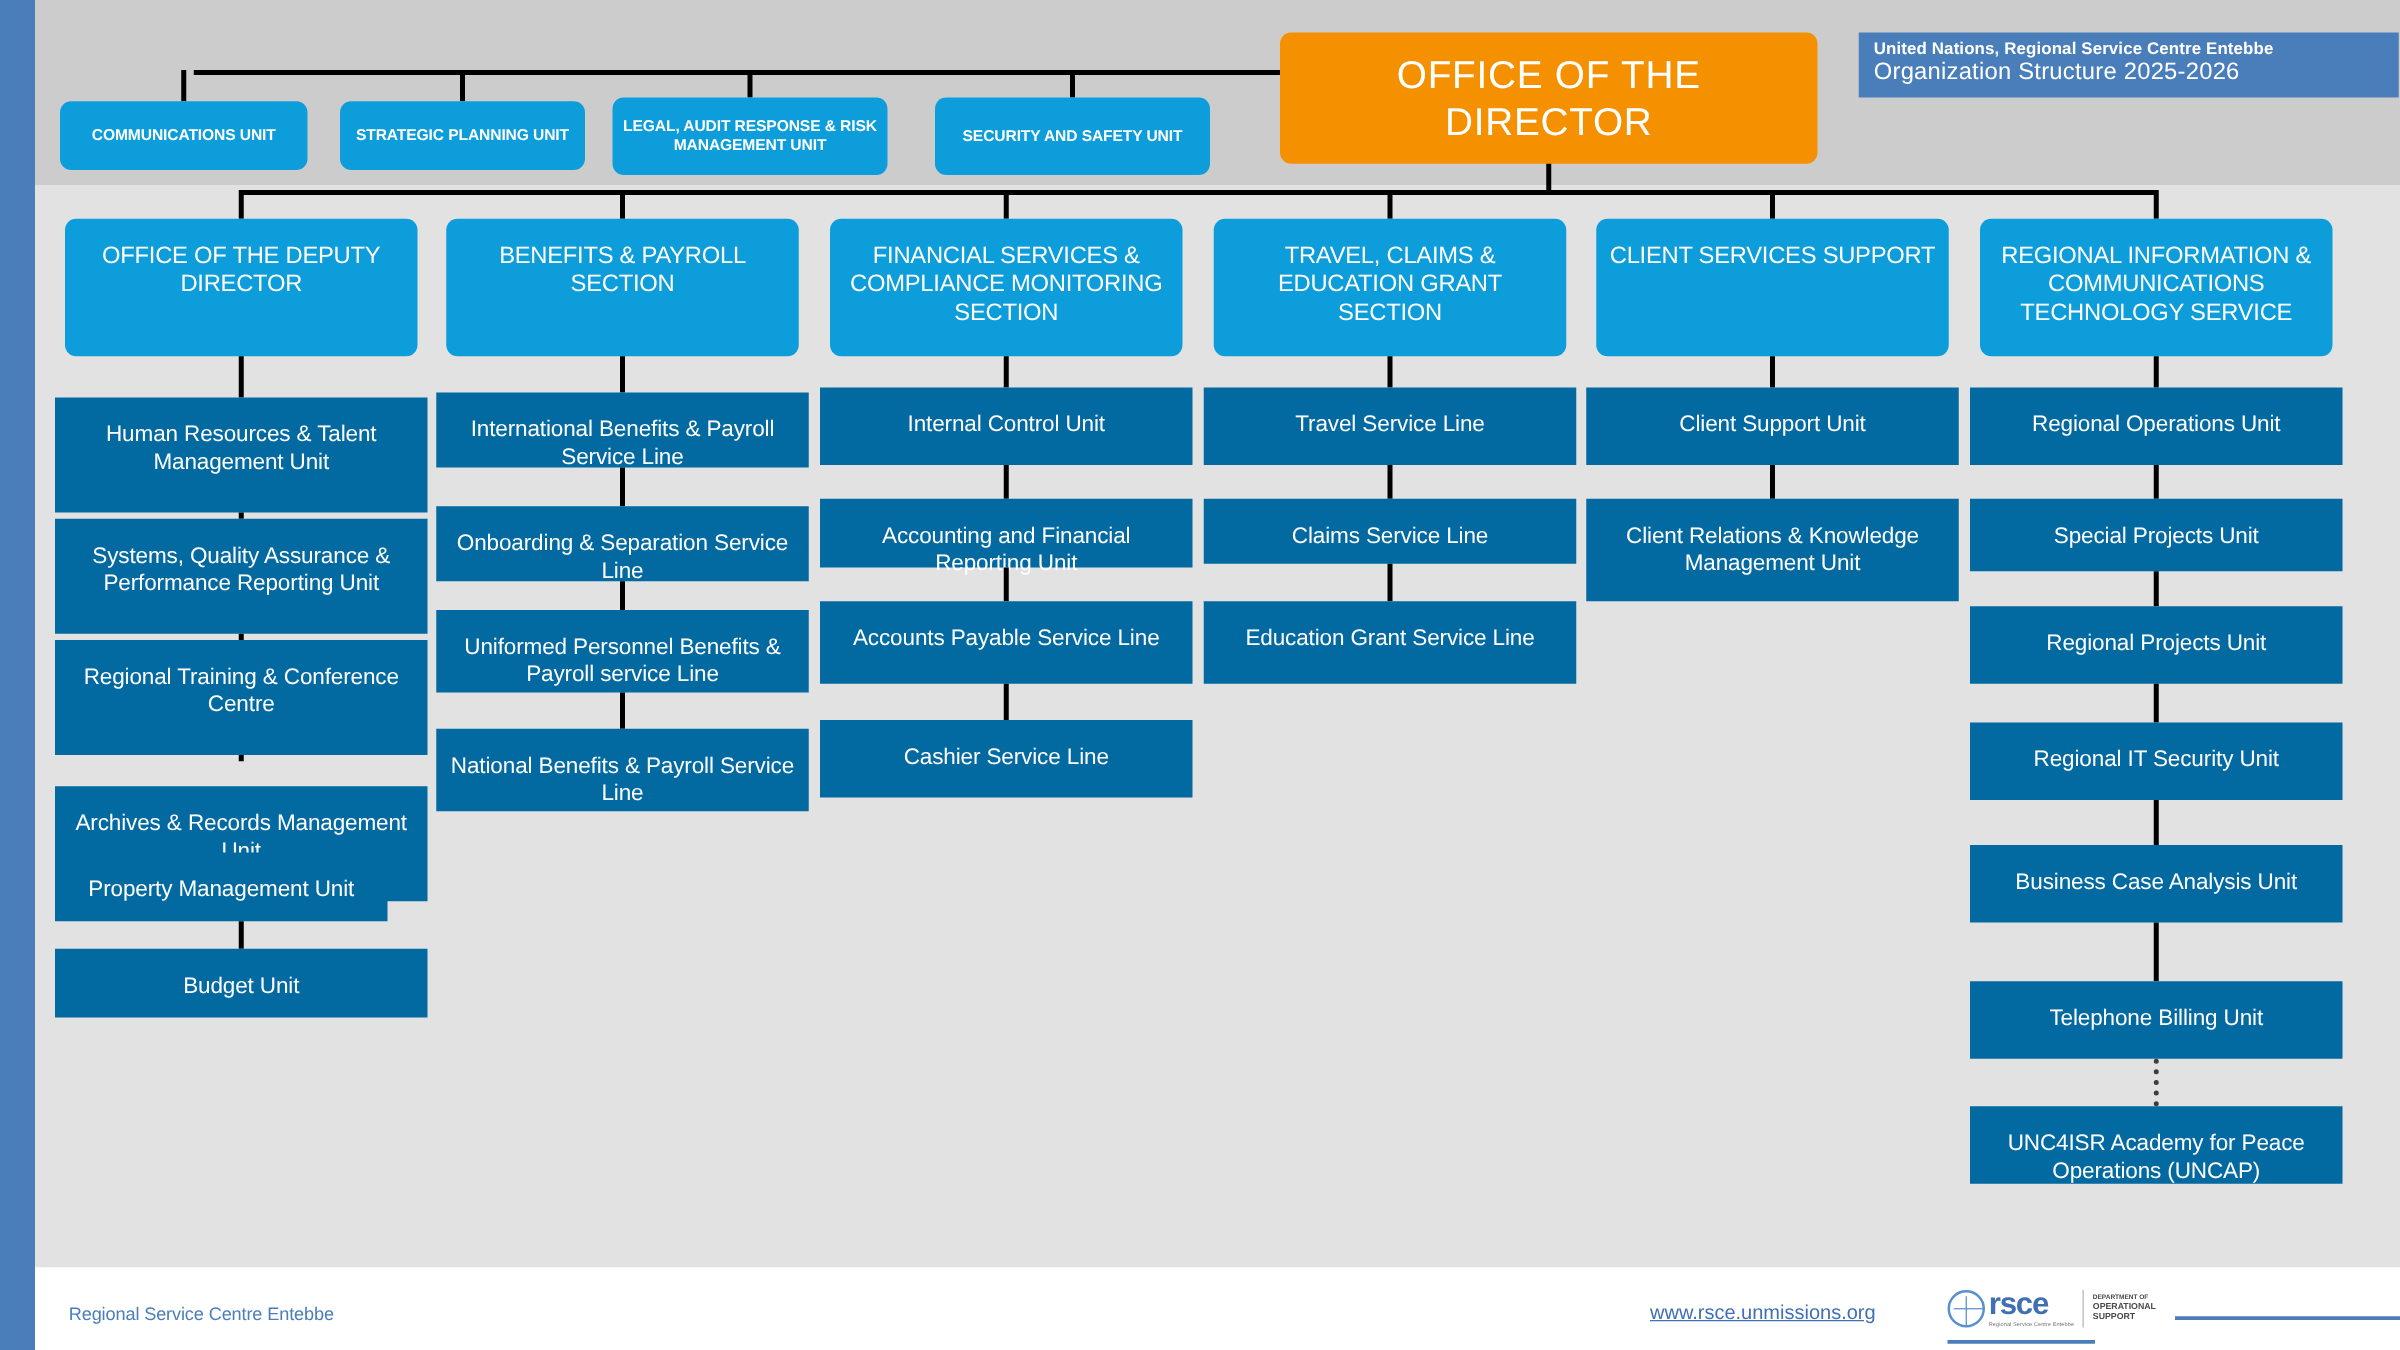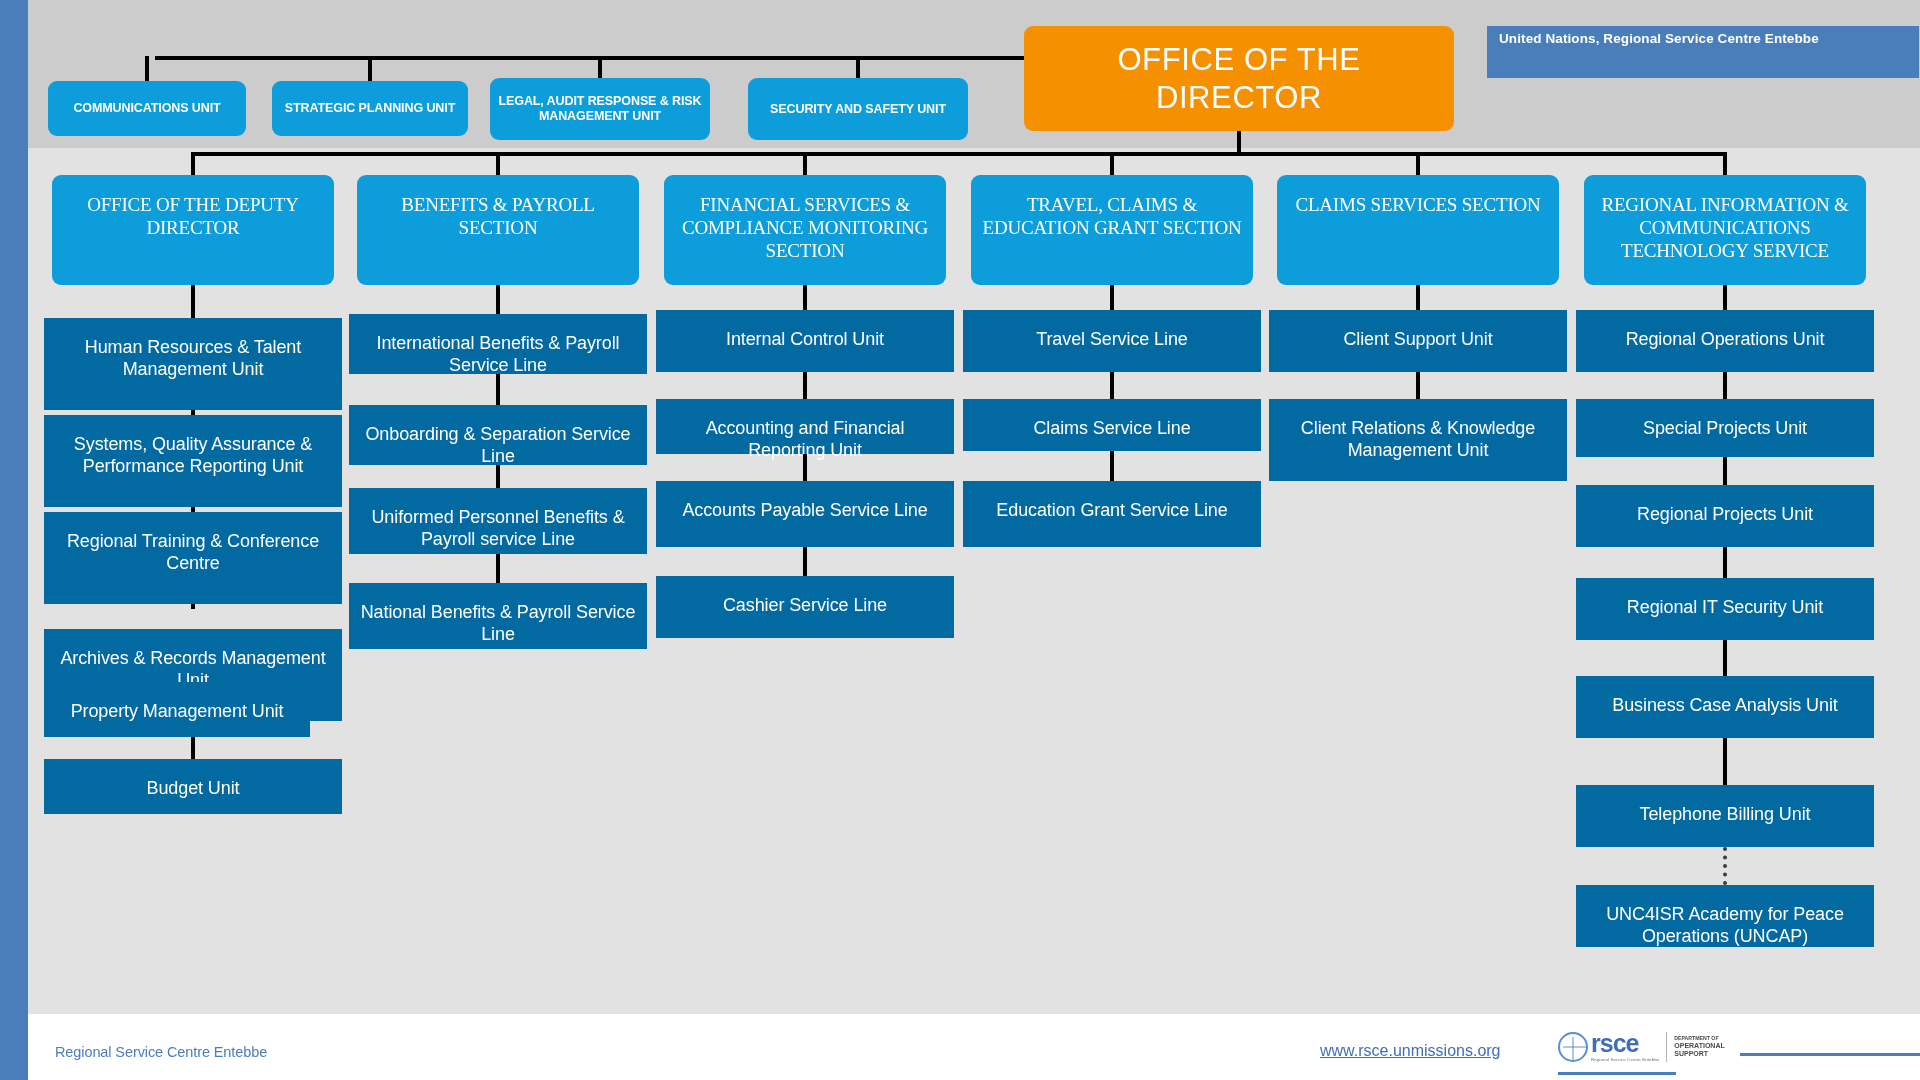--- a/index.html
+++ b/index.html
@@ -45,21 +45,21 @@
     background:#f59100; border-radius:9px;
     font-size:31px; letter-spacing:.6px; padding:4px 12px;
   }
   .box.staff {
     background:#0d9ddb; border-radius:9px;
     font-size:12.5px; font-weight:bold; padding:4px 8px;
     font-stretch:condensed; letter-spacing:-.1px;
   }
   .box.section {
     background:#0d9ddb; border-radius:9px;
-    font-size:19px; padding:6px 10px; letter-spacing:-.2px;font-family:Liberation Serif, serif;
+    font-size:19px; padding:6px 10px; letter-spacing:-.2px;
   }
   .box.section .inner { width:100%; }
   .box.unit {
     background:#0369a1; border-radius:0;
     font-size:18px; padding:6px 9px; letter-spacing:-.1px;
   }
   .box.section.top-align, .box.unit.top-align { align-items:flex-start; }
   .box.section.top-align .inner, .box.unit.top-align .inner { padding-top:13px; }
 
   
@@ -124,20 +124,21 @@
 </head>
 <body>
 
 <div id="left-bar"></div>
 <div id="top-band"></div>
 <div id="body-band"></div>
 <div id="footer-band"></div>
 
 <div id="title-banner">
   <div class="line1">United Nations, Regional Service Centre Entebbe</div>
+  <div class="line2">Organization Structure 2025-2026</div>
 </div>
 
 <div id="diagram">
     <div class="conn h" style="left: 155px; top: 56px; width: 870px; height: 4px;"></div>
     <div class="conn v" style="left: 145px; top: 56px; width: 4px; height: 25px;"></div>
     <div class="box staff" style="left: 48px; top: 81px; width: 198px; height: 55px;">
       <span class="inner">COMMUNICATIONS UNIT</span>
     </div>
     <div class="conn v" style="left: 368px; top: 56px; width: 4px; height: 25px;"></div>
     <div class="box staff" style="left: 272px; top: 81px; width: 196px; height: 55px;">
@@ -235,21 +236,21 @@
     <div class="conn v" style="left: 1110px; top: 372px; width: 4px; height: 27px;"></div>
     <div class="box unit top-align" style="left: 963px; top: 399px; width: 298px; height: 52px;">
       <span class="inner">Claims Service Line</span>
     </div>
     <div class="conn v" style="left: 1110px; top: 451px; width: 4px; height: 30px;"></div>
     <div class="box unit top-align" style="left: 963px; top: 481px; width: 298px; height: 66px;">
       <span class="inner">Education Grant Service Line</span>
     </div>
     <div class="conn v" style="left: 1416px; top: 152px; width: 4px; height: 23px;"></div>
     <div class="box section top-align" style="left: 1277px; top: 175px; width: 282px; height: 110px;">
-      <span class="inner">CLAIMS SERVICES SECTION</span>
+      <span class="inner">CLIENT SERVICES SUPPORT</span>
     </div>
     <div class="conn v" style="left: 1416px; top: 285px; width: 4px; height: 25px;"></div>
     <div class="box unit top-align" style="left: 1269px; top: 310px; width: 298px; height: 62px;">
       <span class="inner">Client Support Unit</span>
     </div>
     <div class="conn v" style="left: 1416px; top: 372px; width: 4px; height: 27px;"></div>
     <div class="box unit top-align" style="left: 1269px; top: 399px; width: 298px; height: 82px;">
       <span class="inner">Client Relations &amp; Knowledge Management Unit</span>
     </div>
     <div class="conn v" style="left: 1723px; top: 152px; width: 4px; height: 23px;"></div>

